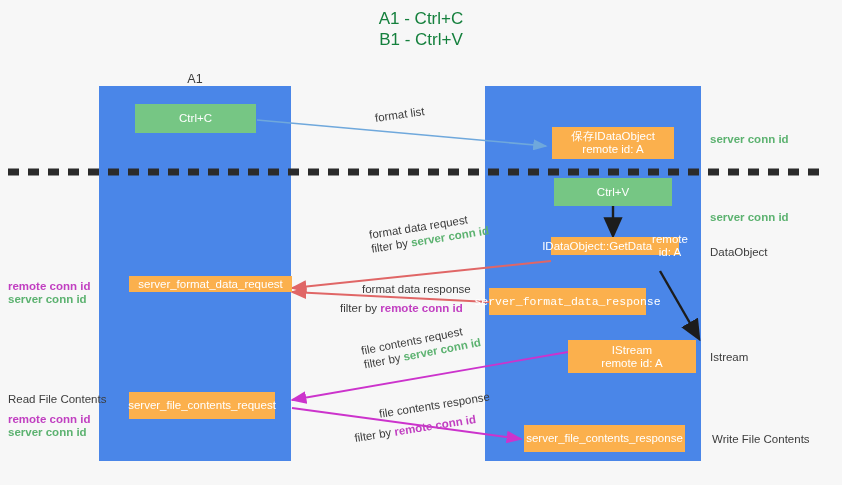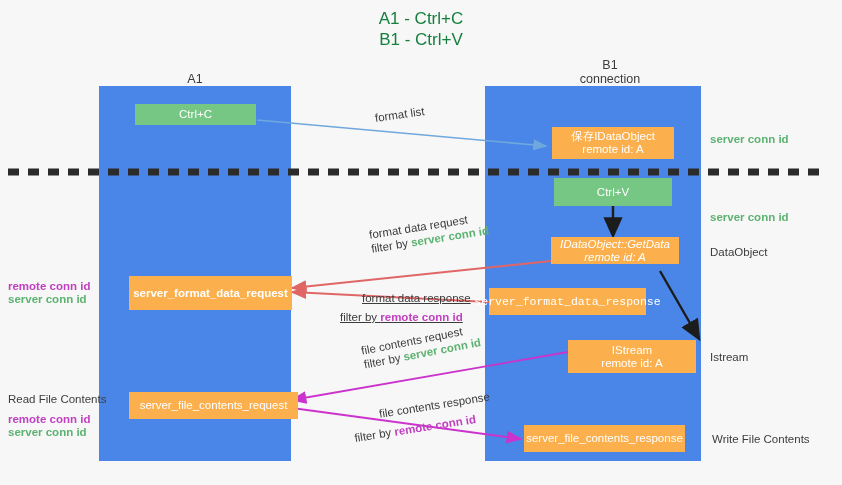--- a/index.html
+++ b/index.html
@@ -63,24 +63,20 @@
 
   <div class="title">
     <div>A1 - Ctrl+C</div>
     <div>B1 - Ctrl+V</div>
   </div>
 
   <div class="col-head" style="left:140px;top:72px;width:110px;">
     <span class="c1">A1</span>
     <span class="c2">remote</span>
   </div>
-  <div class="col-head" style="left:540px;top:58px;width:140px;">
-    <span class="c1">B1</span>
-    <span class="c2">connection</span>
-  </div>
 
   <div class="lane" style="left:99px;top:86px;width:192px;height:375px;"></div>
   <div class="lane" style="left:485px;top:86px;width:216px;height:375px;"></div>
 
   <svg class="layer" viewBox="0 0 842 485">
     <defs>
       <marker id="ah-blue" markerWidth="9" markerHeight="7" refX="8" refY="3.5" orient="auto">
         <polygon points="0,0 9,3.5 0,7" fill="#6fa8dc"></polygon>
       </marker>
       <marker id="ah-red" markerWidth="9" markerHeight="7" refX="8" refY="3.5" orient="auto">
@@ -104,71 +100,71 @@
 
     <line x1="551" y1="261" x2="292" y2="288" stroke="#e06666" stroke-width="1.8" marker-end="url(#ah-red)"></line>
 
     <line x1="489" y1="302" x2="292" y2="292" stroke="#e06666" stroke-width="1.8" marker-end="url(#ah-red)"></line>
 
     <line x1="568" y1="352" x2="292" y2="400" stroke="#cc33cc" stroke-width="1.8" marker-end="url(#ah-mag)"></line>
 
     <line x1="292" y1="408" x2="521" y2="439" stroke="#cc33cc" stroke-width="1.8" marker-end="url(#ah-mag)"></line>
   </svg>
 
-  <div class="node green" style="left:135px;top:104px;width:121px;height:21px;">
+  <div class="node green" style="left:135px;top:104px;width:121px;height:29px;">
     <span>Ctrl+C</span>
   </div>
 
   <div class="node orange" style="left:552px;top:127px;width:122px;height:32px;flex-direction:column;">
     <span>保存IDataObject</span>
     <span>remote id: A</span>
   </div>
 
   <div class="node green" style="left:554px;top:178px;width:118px;height:28px;">
     <span>Ctrl+V</span>
   </div>
 
-  <div class="node orange" style="left:551px;top:237px;width:128px;height:27px;flex-direction:column;font-style:italic;">
+  <div class="node orange" style="left:551px;top:237px;width:128px;height:18px;flex-direction:row;">
     <span>IDataObject::GetData</span>
     <span>remote id: A</span>
   </div>
 
   <div class="node orange" style="left:568px;top:340px;width:128px;height:33px;flex-direction:column;">
     <span>IStream</span>
     <span>remote id: A</span>
   </div>
 
-  <div class="node orange" style="left:129px;top:276px;width:163px;height:34px;font-weight:bold;">
+  <div class="node orange" style="left:129px;top:276px;width:163px;height:16px;">
     <span>server_format_data_request</span>
   </div>
 
   <div class="node orange" style="left:489px;top:288px;width:157px;height:27px;font-family:Liberation Mono, monospace;">
     <span>server_format_data_response</span>
   </div>
 
-  <div class="node orange" style="left:129px;top:392px;width:169px;height:27px;">
+  <div class="node orange" style="left:129px;top:392px;width:146px;height:27px;">
     <span>server_file_contents_request</span>
   </div>
 
   <div class="node orange" style="left:524px;top:425px;width:161px;height:27px;">
     <span>server_file_contents_response</span>
   </div>
 
   <div class="edge-label r1" style="left:374px;top:111px;">
     <span>format list</span>
   </div>
 
   <div class="edge-label r2" style="left:368px;top:228px;">
     <div>format data request</div>
     <div>
       <span>filter by </span><span class="green-txt">server conn id</span>
     </div>
   </div>
 
-  <div class="edge-label" style="left:362px;top:291px;text-decoration:underline;">
+  <div class="edge-label" style="left:362px;top:282px;">
     <div>format data response</div>
     <div style="margin-top:5px;margin-left:-22px;">
       <span>filter by </span><span class="magenta-txt">remote conn id</span>
     </div>
   </div>
 
   <div class="edge-label r3" style="left:360px;top:344px;">
     <div>file contents request</div>
     <div>
       <span>filter by </span><span class="green-txt">server conn id</span>

